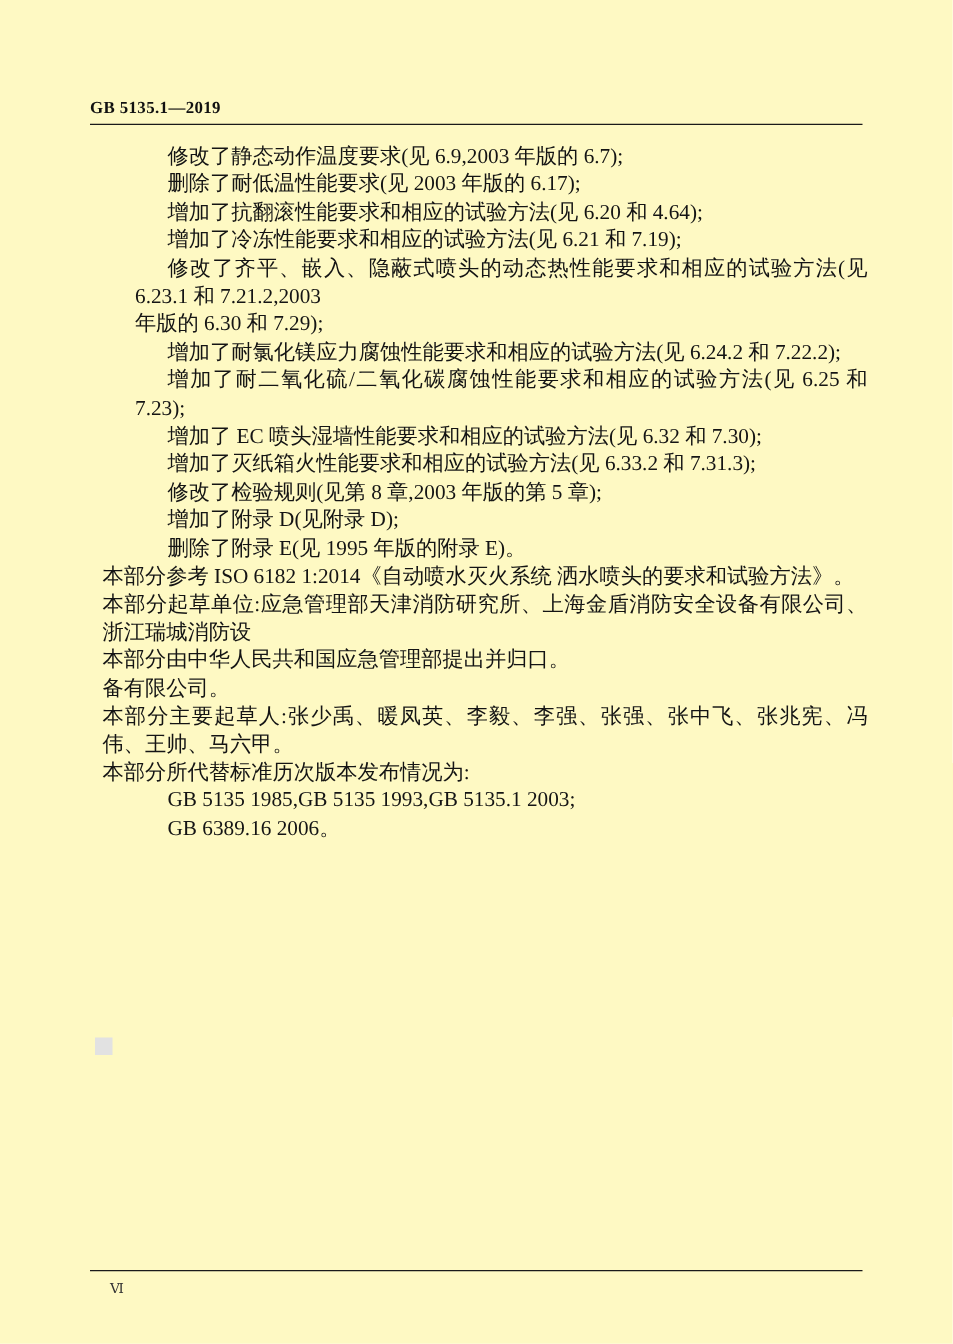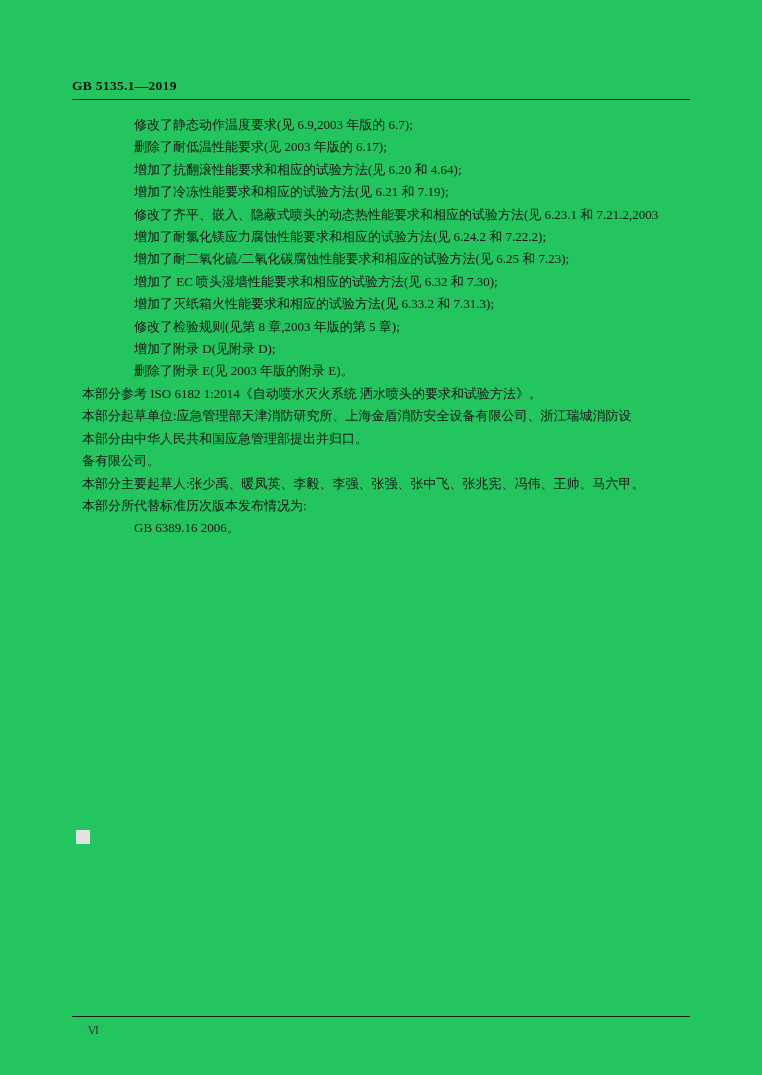--- a/index.html
+++ b/index.html
@@ -11,21 +11,21 @@
     width: 762px;
     height: 1075px;
     position: relative;
     font-family: "Liberation Serif", "DejaVu Serif", serif;
     color: #1a1a1a;
     overflow: hidden;
   }
   .page {
     position: absolute;
     inset: 0;
-    background: #22c55e;
+    background: #fef9c3;
   }
   .header-std {
     position: absolute;
     left: 72px;
     top: 78px;
     font-family: "Liberation Serif", "DejaVu Serif", serif;
     font-weight: bold;
     font-size: 13.5px;
     letter-spacing: 0.3px;
     color: #111;
@@ -38,21 +38,21 @@
     height: 1px;
     background: #1a1a1a;
   }
   .content {
     position: absolute;
     left: 108px;
     top: 114px;
     width: 586px;
   }
   .para {
-    font-size: 13px;
+    font-size: 17px;
     line-height: 22.4px;
     color: #141414;
     text-align: justify;
     margin: 0;
   }
   .indent-2 {
     text-indent: 26px;
   }
   .block-flush {
     margin-left: -26px;
@@ -93,34 +93,36 @@
   <div class="header-std">GB 5135.1—2019</div>
   <div class="header-rule"></div>
 
   <div class="content">
 
     <p class="para indent-2">修改了静态动作温度要求(见 6.9,2003 年版的 6.7);</p>
     <p class="para indent-2">删除了耐低温性能要求(见 2003 年版的 6.17);</p>
     <p class="para indent-2">增加了抗翻滚性能要求和相应的试验方法(见 6.20 和 4.64);</p>
     <p class="para indent-2">增加了冷冻性能要求和相应的试验方法(见 6.21 和 7.19);</p>
     <p class="para indent-2">修改了齐平、嵌入、隐蔽式喷头的动态热性能要求和相应的试验方法(见 6.23.1 和 7.21.2,2003</p>
+    <p class="para">年版的 6.30 和 7.29);</p>
     <p class="para indent-2">增加了耐氯化镁应力腐蚀性能要求和相应的试验方法(见 6.24.2 和 7.22.2);</p>
     <p class="para indent-2">增加了耐二氧化硫/二氧化碳腐蚀性能要求和相应的试验方法(见 6.25 和 7.23);</p>
     <p class="para indent-2">增加了 EC 喷头湿墙性能要求和相应的试验方法(见 6.32 和 7.30);</p>
     <p class="para indent-2">增加了灭纸箱火性能要求和相应的试验方法(见 6.33.2 和 7.31.3);</p>
     <p class="para indent-2">修改了检验规则(见第 8 章,2003 年版的第 5 章);</p>
     <p class="para indent-2">增加了附录 D(见附录 D);</p>
-    <p class="para indent-2">删除了附录 E(见 2003 年版的附录 E)。</p>
+    <p class="para indent-2">删除了附录 E(见 1995 年版的附录 E)。</p>
 
     <p class="para block-flush">本部分参考 ISO 6182 1:2014《自动喷水灭火系统 洒水喷头的要求和试验方法》。</p>
     <p class="para block-flush">本部分起草单位:应急管理部天津消防研究所、上海金盾消防安全设备有限公司、浙江瑞城消防设</p>
     <p class="para block-flush">本部分由中华人民共和国应急管理部提出并归口。</p>
     <p class="para block-flush">备有限公司。</p>
     <p class="para block-flush">本部分主要起草人:张少禹、暖凤英、李毅、李强、张强、张中飞、张兆宪、冯伟、王帅、马六甲。</p>
     <p class="para block-flush">本部分所代替标准历次版本发布情况为:</p>
+    <p class="para sub-line">GB 5135 1985,GB 5135 1993,GB 5135.1 2003;</p>
     <p class="para sub-line">GB 6389.16 2006。</p>
 
   </div>
 
   <div class="marker-square"></div>
 
   <div class="footer-rule"></div>
   <div class="footer-page">Ⅵ</div>
 
 </div>

